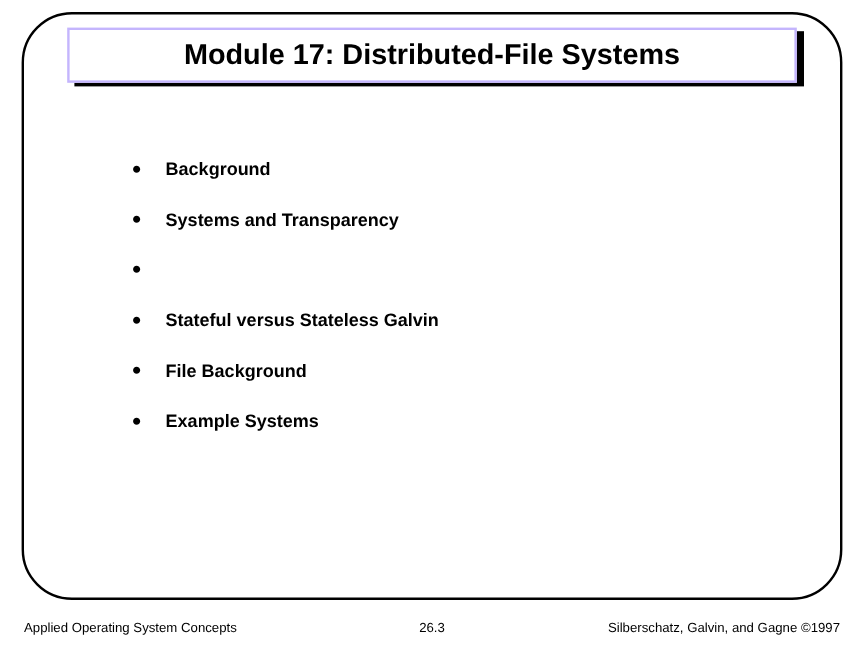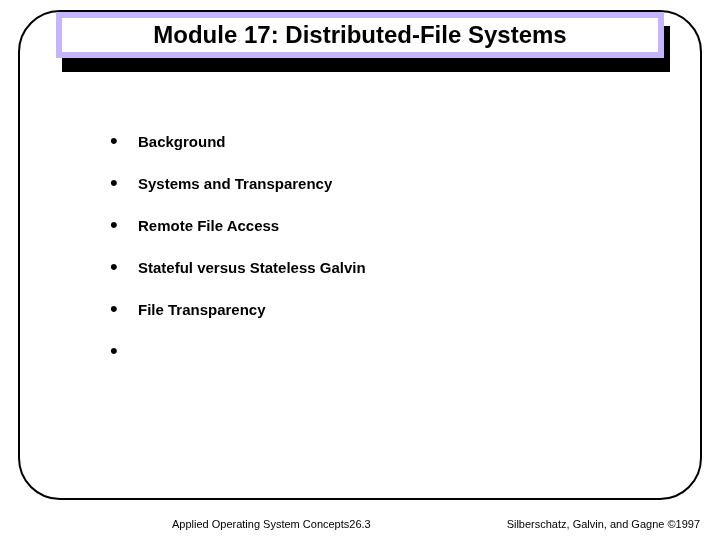--- a/index.html
+++ b/index.html
@@ -24,26 +24,26 @@
   .title-shadow {
     position: absolute;
     top: 26px;
     left: 62px;
     width: 608px;
     height: 46px;
     background: #000;
   }
   .title-box {
     position: absolute;
-    top: 12px;
+    top: 23px;
     left: 56px;
     width: 608px;
     height: 46px;
     background: #fff;
-    border: 6px solid #c4b5fd;
+    border: 2px solid #c4b5fd;
     display: flex;
     align-items: center;
     justify-content: center;
   }
   .title-text {
     font-size: 24px;
     font-weight: bold;
     color: #000;
   }
   .bullets {
@@ -74,21 +74,21 @@
     bottom: 10px;
     left: 0;
     width: 720px;
     display: flex;
     justify-content: space-between;
     align-items: center;
     padding: 0 20px;
     font-size: 11px;
     color: #000;
   }
-  .footer-left { text-align: right; flex: 1; }
+  .footer-left { text-align: left; flex: 1; }
   .footer-center { text-align: center; flex: 0 0 auto; }
   .footer-right { text-align: right; flex: 1; }
 </style>
 </head>
 <body>
 
 <div class="slide-frame"></div>
 
 <div class="title-shadow"></div>
 <div class="title-box">
@@ -99,32 +99,32 @@
   <div class="bullet-row">
     <span class="bullet-dot">•</span>
     <span class="bullet-text">Background</span>
   </div>
   <div class="bullet-row">
     <span class="bullet-dot">•</span>
     <span class="bullet-text">Systems and Transparency</span>
   </div>
   <div class="bullet-row">
     <span class="bullet-dot">•</span>
-    <span class="bullet-text">Remote File Access</span>
   </div>
   <div class="bullet-row">
     <span class="bullet-dot">•</span>
     <span class="bullet-text">Stateful versus Stateless Galvin</span>
   </div>
   <div class="bullet-row">
     <span class="bullet-dot">•</span>
-    <span class="bullet-text">File Transparency</span>
+    <span class="bullet-text">File Background</span>
   </div>
   <div class="bullet-row">
     <span class="bullet-dot">•</span>
+    <span class="bullet-text">Example Systems</span>
   </div>
 </div>
 
 <div class="footer">
   <div class="footer-left">Applied Operating System Concepts</div>
   <div class="footer-center">26.3</div>
   <div class="footer-right">Silberschatz, Galvin, and Gagne ©1997</div>
 </div>
 
 </body></html>

